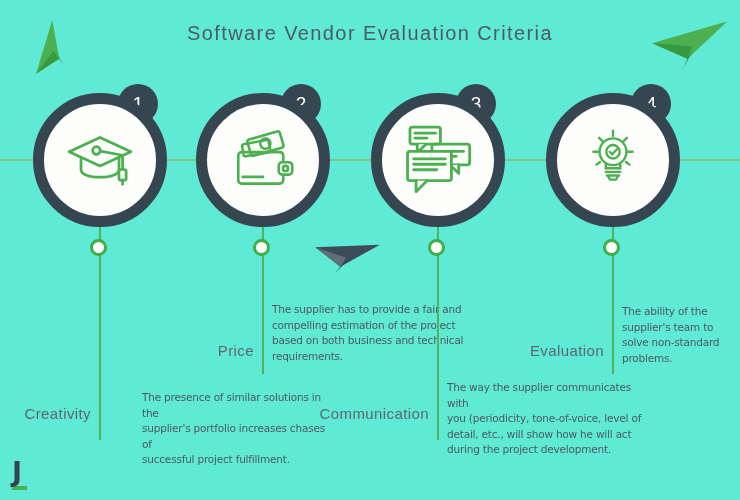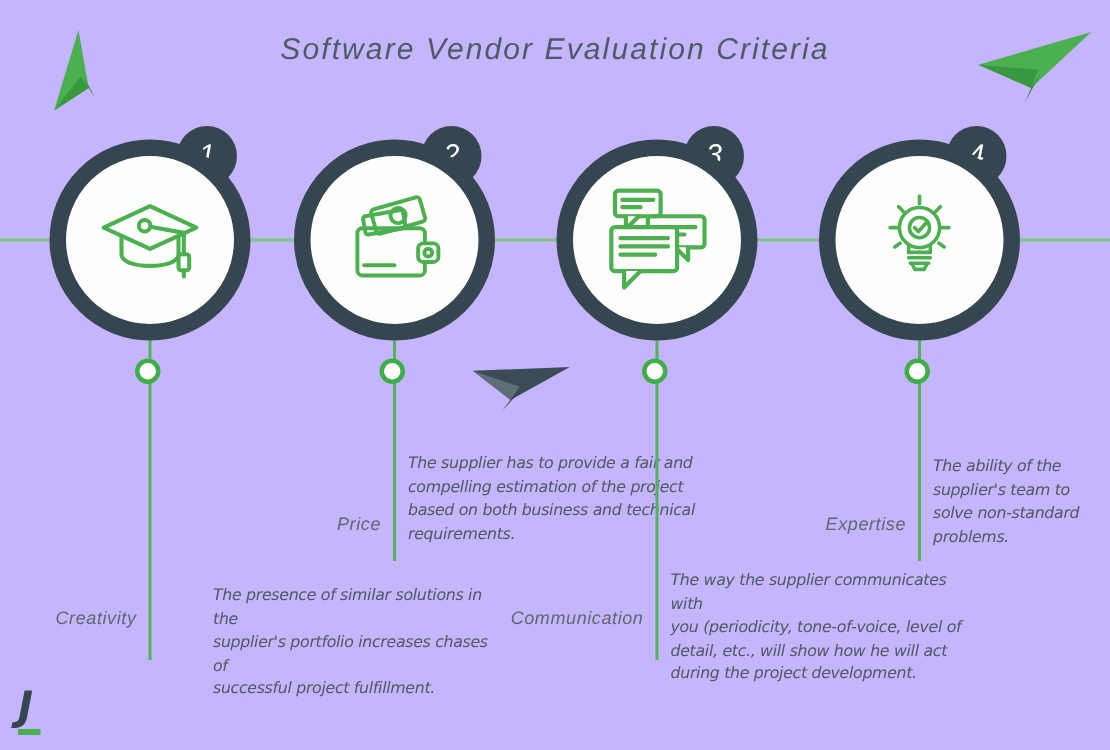--- a/index.html
+++ b/index.html
@@ -1,20 +1,19 @@
 <!DOCTYPE html>
 <html><head>
 <meta charset="utf-8">
 <style>
   html,body{margin:0;padding:0;}
   .canvas{
     position:relative; width:740px; height:500px;
-    background:#c4b5fd; overflow:hidden;
+    background:#5eead4; overflow:hidden;
     font-family:"Liberation Sans", sans-serif;
-    font-style:italic;
   }
   .title{
     position:absolute; left:0; top:22px; width:740px;
     text-align:center; font-size:20px; font-weight:500;
     letter-spacing:1.4px; color:#4d5b66; margin:0;
   }
   .hline{position:absolute; left:0; top:159px; width:740px; height:2px; background:#80c584;}
   .milestone{position:absolute; top:93px; width:134px; height:0; overflow:visible;}
   .m1{left:33px;} .m2{left:196px;} .m3{left:371px;} .m4{left:546px;}
   .vline{position:absolute; left:66px; top:134px; width:2px; background:#53b35a;}
@@ -30,21 +29,21 @@
     display:flex; align-items:center; justify-content:center;
     font-size:19px; font-weight:400;
   }
   .bigcircle{
     position:absolute; left:0; top:0; width:134px; height:134px;
     box-sizing:border-box; border:11px solid #364650; border-radius:50%;
     background:#fdfdfc; display:flex; align-items:center; justify-content:center;
   }
   .step-label{
     position:absolute; right:76px; white-space:nowrap;
-    font-size:12px; color:#5c6870; letter-spacing:0.4px;
+    font-size:15px; color:#5c6870; letter-spacing:0.4px;
   }
   .m1 .step-label,.m3 .step-label{top:312px;}
   .m2 .step-label,.m4 .step-label{top:249px;}
   .step-desc{
     position:absolute; left:76px; white-space:pre-line;
     font-size:10.5px; line-height:15.5px; letter-spacing:-0.2px; color:#4e5961;
     font-family:"DejaVu Sans", sans-serif;
   }
   .m1 .step-desc{top:297px; width:195px;margin-left:33px;}
   .m2 .step-desc{top:209px; width:200px;}
@@ -185,21 +184,21 @@
         <path d="M28.8 24 L31.3 26.5 L35.8 21.5"></path>
         <path d="M32 3.5 V8.5"></path>
         <path d="M13 24 H18"></path>
         <path d="M46 24 H51"></path>
         <path d="M18.5 10.5 L22 14"></path>
         <path d="M45.5 10.5 L42 14"></path>
         <path d="M16 36.5 L19.5 34"></path>
         <path d="M48 36.5 L44.5 34"></path>
       </svg>
     </div>
-    <div class="step-label">Expertise</div>
+    <div class="step-label">Evaluation</div>
     <div class="step-desc">The ability of the
 supplier's team to
 solve non-standard
 problems.</div>
   </div>
 
   <div class="logo">
     <div class="letter">J</div>
     <div class="bar"></div>
   </div>

